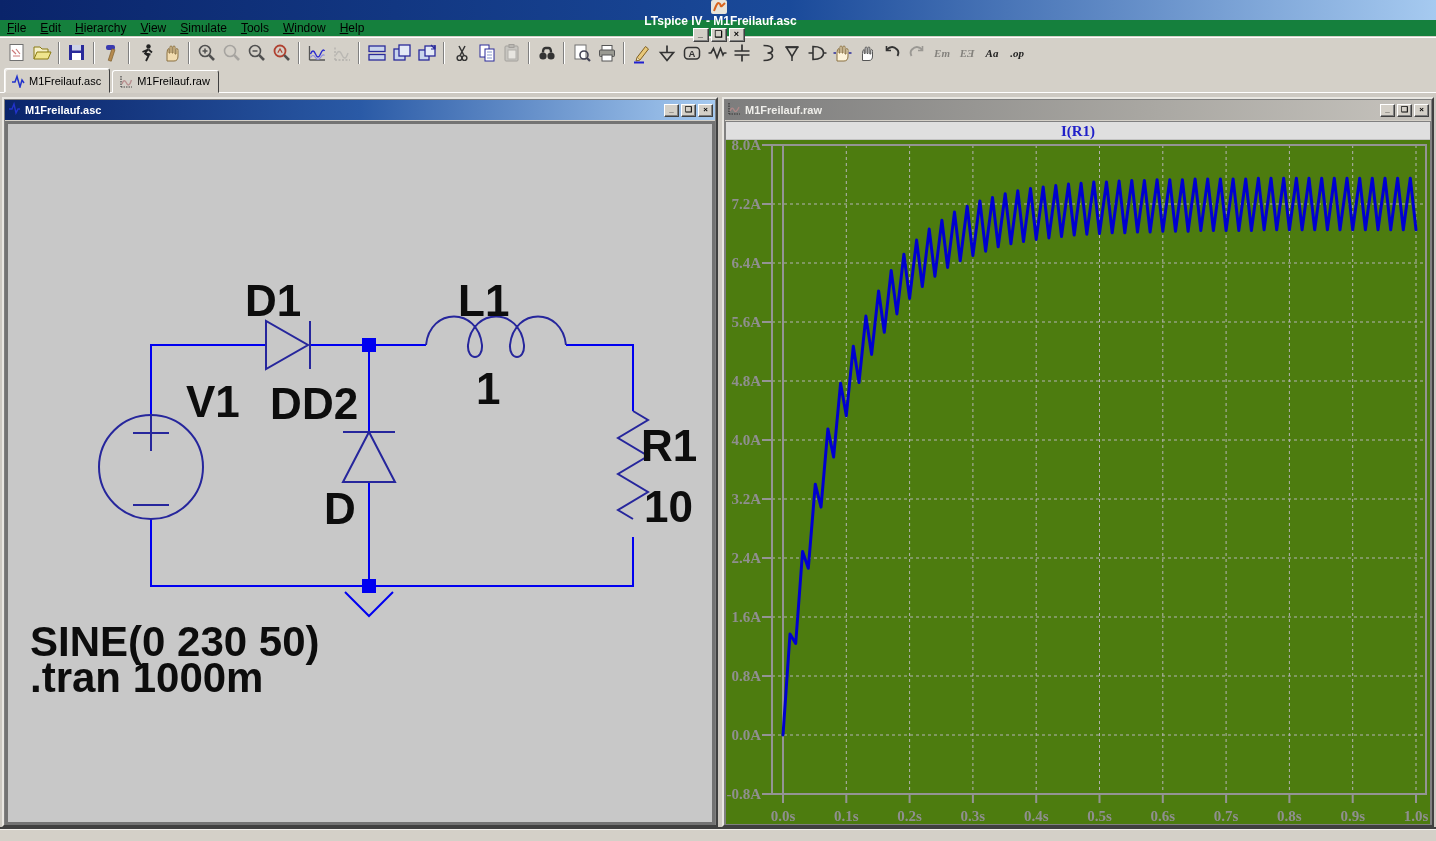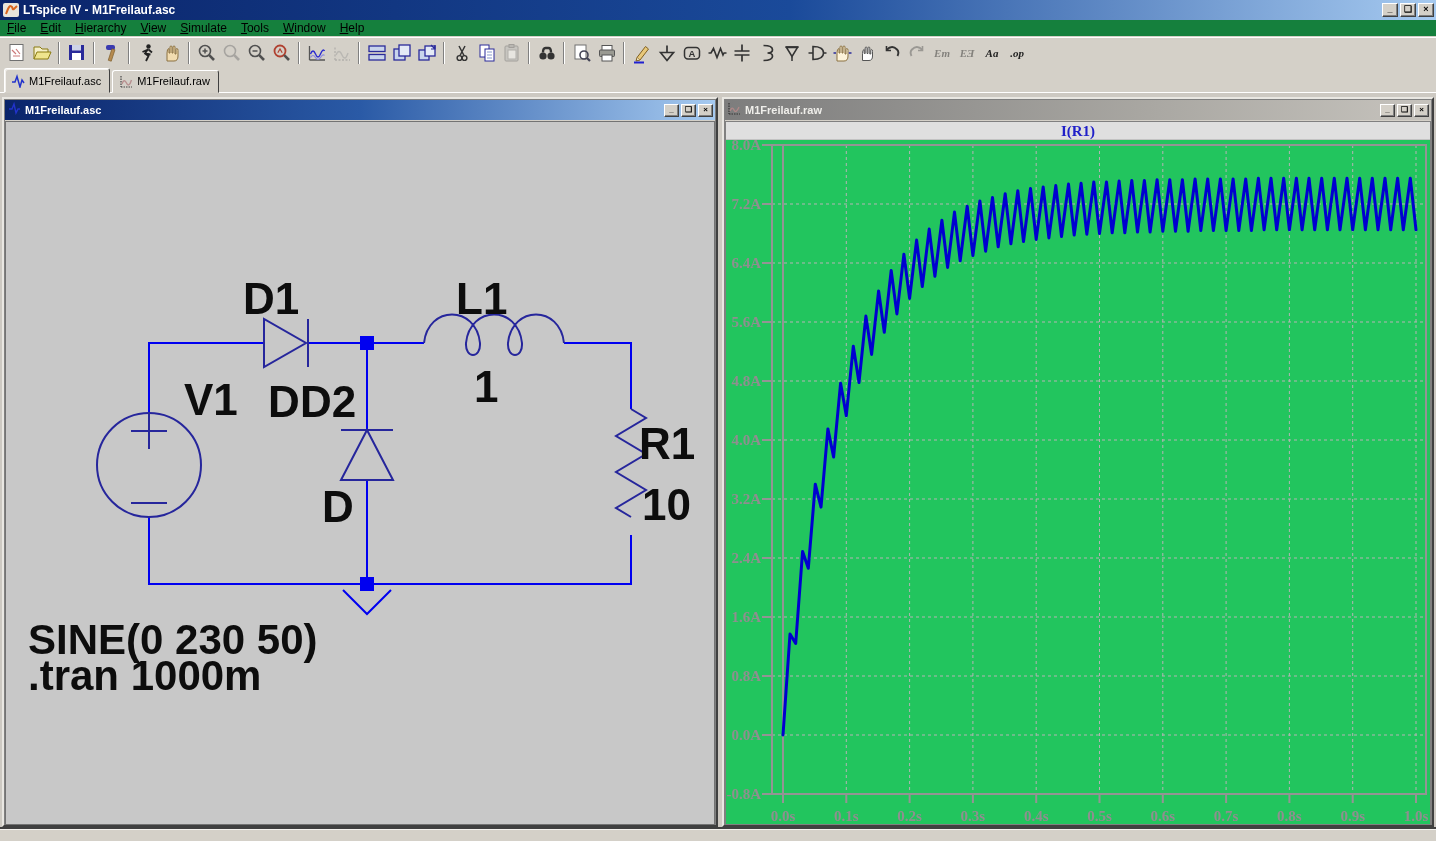--- a/index.html
+++ b/index.html
@@ -1,20 +1,20 @@
 <!DOCTYPE html>
 <html><head>
 <meta charset="utf-8">
 <style>
   * { box-sizing: border-box; margin: 0; padding: 0; }
   html,body { width:1436px; height:841px; overflow:hidden; }
   body { font-family:"Liberation Sans", sans-serif; background:#d4d0c8; position:relative; }
 
   
-  .titlebar { height:20px; background:linear-gradient(to right,#0a246a,#1a4a9a 55%,#a6caf0); display:flex; align-items:center; padding:0 2px 0 3px; }
+  .titlebar { height:20px; background:linear-gradient(to right,#0a246a,#1a4a9a 55%,#a6caf0); display:flex; align-items:center; padding:0 2px 0 3px;flex-direction:column; }
   .titlebar .ttext { color:#ffffff; font-weight:bold; font-size:12px; margin-left:4px; flex:1; white-space:nowrap; }
   .winbtns { display:flex; gap:2px; }
   .winbtn { width:16px; height:14px; background:#d4d0c8; border:1px solid; border-color:#ffffff #404040 #404040 #ffffff; box-shadow:inset -1px -1px 0 #808080; font-size:9px; line-height:11px; text-align:center; font-weight:bold; color:#000; cursor:default; }
   .app-icon svg { display:block; }
 
   .menubar { height:17px; background:#15803d; display:flex; align-items:center; font-size:12px; padding-left:0; border-bottom:1px solid #d4d0c8; }
   .menu-item { padding:1px 7px 2px 7px; color:#000; }
   .menu-item u { text-decoration:underline; }
 
   .toolbar { height:30px; background:#d4d0c8; display:flex; align-items:center; padding-left:4px; border-top:1px solid #ffffff; }
@@ -34,24 +34,24 @@
   .child { position:absolute; top:4px; background:#d4d0c8; border:2px solid; border-color:#e9e7e2 #404040 #404040 #e9e7e2; box-shadow:inset 0 0 0 1px #808080; }
   .child-title { height:20px; display:flex; align-items:center; padding:0 2px 0 3px; margin:1px; }
   .child-title.active { background:linear-gradient(to right,#0a246a,#2a5aa6 50%,#a6caf0); }
   .child-title.inactive { background:linear-gradient(to right,#7d7d7d,#a9a7a2 60%,#c6c3bd); }
   .child-title .ctext { font-size:11px; font-weight:bold; flex:1; margin-left:4px; white-space:nowrap; }
   .child-title.active .ctext { color:#ffffff; }
   .child-title.inactive .ctext { color:#efeeea; }
   .child-title .winbtn { width:15px; height:13px; font-size:8px; line-height:10px; }
 
   .schem-win { left:2px; width:716px; height:730px; }
-  .schem-client { width:710px; height:704px; margin:0 1px 1px 1px; background:#c8c8c8; border:1px solid #737373; overflow:hidden; }
+  .schem-client { width:710px; height:704px; margin:0 1px 1px 1px; background:#c8c8c8; border:3px solid #737373; overflow:hidden; }
 
   .wave-win { left:722px; width:712px; height:730px; }
-  .wave-client { width:706px; height:704px; margin:0 1px 1px 1px; background:#22c55e; border:1px solid #808080; overflow:hidden; }
+  .wave-client { width:706px; height:704px; margin:0 1px 1px 1px; background:#4d7c0f; border:1px solid #808080; overflow:hidden; }
   .wave-title-strip { height:18px; background:#dfdfdf; border-bottom:1px solid #c2c2c2; text-align:center; font-family:"Liberation Serif", serif; font-weight:bold; font-size:15px; color:#2020c8; line-height:18px; }
 
   .statusbar { position:absolute; left:0; bottom:0; width:1436px; height:12px; background:#d4d0c8; border-top:1px solid #f4f2ee; box-shadow:0 -2px 0 #404040; }
 
   svg text.schem-label { font-family:"Liberation Sans", sans-serif; font-weight:bold; fill:#0d0d0d; }
 </style>
 </head>
 <body>
 
 <div class="titlebar">

